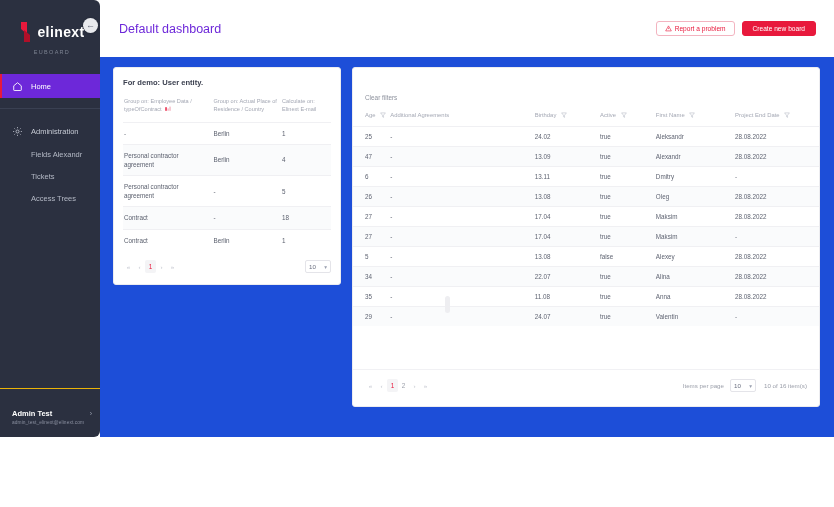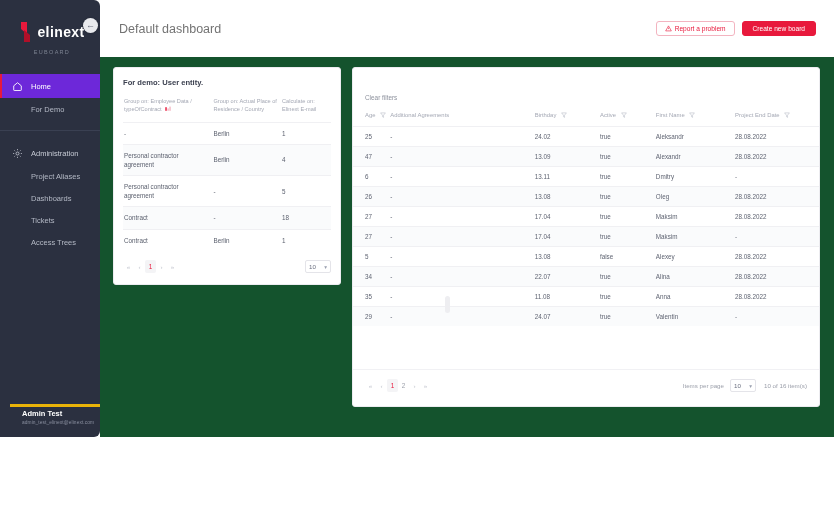--- a/index.html
+++ b/index.html
@@ -58,40 +58,40 @@
   .nav-icon svg { display: block; }
   .nav-sub {
     display: flex; align-items: center;
     height: 22px; padding-left: 31px;
     font-size: 7.5px; color: #b4b9c5; cursor: pointer;
     white-space: nowrap;
   }
   .nav-divider { height: 1px; background: #3a4052; margin: 10px 0 10px 0; }
 
   .user-box {
-    position: absolute; bottom: 0; left: 10px; width: 100%;
-    padding: 2px 10px 12px 12px;
-    border-top: 3px solid #eab308;
+    position: absolute; bottom: 0; left: 0; width: 100%;
+    padding: 20px 10px 12px 12px;
+    border-top: 1px solid #eab308;
     cursor: pointer;
   }
   .user-name { font-size: 7.5px; font-weight: 700; color: #ffffff; }
   .user-mail { font-size: 4.8px; color: #8b90a0; margin-top: 2px; letter-spacing: .1px; }
   .user-chevron {
     position: absolute; right: 8px; top: 50%; transform: translateY(-50%);
     font-size: 7px; color: #9aa0af;
   }
 
   
   .topbar {
     position: absolute; left: 100px; top: 0;
     width: 734px; height: 57px; background: #ffffff;
     display: flex; align-items: center;
   }
   .page-title {
-    margin-left: 19px; font-size: 12.5px; color: #737373; font-weight: 400;
+    margin-left: 19px; font-size: 12.5px; color: #6d28d9; font-weight: 400;
   }
   .topbar-actions {
     margin-left: auto; margin-right: 18px;
     display: flex; align-items: center; gap: 7px;
   }
   .btn {
     font-family: "Liberation Sans", sans-serif;
     font-size: 6.6px; border-radius: 3px; cursor: pointer;
     display: inline-flex; align-items: center; gap: 3px;
     padding: 0 8px; height: 15px; white-space: nowrap;
@@ -103,21 +103,21 @@
     background: #e8193c; color: #ffffff; border: 1px solid #e8193c;
     padding: 0 10px;
   }
   .warn-ico { width: 7px; height: 7px; display: inline-block; }
   .warn-ico svg { display: block; }
 
   
   .content {
     position: absolute; left: 100px; top: 57px;
     width: 734px; height: 380px;
-    background: #14532d;
+    background: #1d4ed8;
     display: flex; gap: 11px;
     padding: 10px 14px 0 13px;
   }
   .card {
     background: #ffffff; border: 1px solid #ececf0; border-radius: 3px;
   }
   .card-left { width: 228px; height: 218px; padding: 10px 9px 0 9px; position: relative; }
   .card-right { flex: 1; height: 340px; padding: 11px 0 0 0; position: relative; }
 
   .card-title { font-size: 7.6px; font-weight: 700; color: #3c4150; }
@@ -226,41 +226,35 @@
       <div class="nav-item active">
         <span class="nav-icon">
           <svg width="11" height="11" viewBox="0 0 16 16" fill="none" stroke="#ffffff" stroke-width="1.3">
             <path d="M2.5 7 L8 2.5 L13.5 7 V13 a.8.8 0 0 1-.8.8H3.3A.8.8 0 0 1 2.5 13 Z"></path>
           </svg>
         </span>
         <span>Home</span>
       </div>
 
 
-      <div class="nav-sub">
-        <span>For Demo</span>
-      </div>
 
       <div class="nav-divider"></div>
 
       <div class="nav-item">
         <span class="nav-icon">
           <svg width="11" height="11" viewBox="0 0 16 16" fill="none" stroke="#c6cad4" stroke-width="1.2">
             <circle cx="8" cy="8" r="2.2"></circle>
             <path d="M8 1.6v1.6M8 12.8v1.6M1.6 8h1.6M12.8 8h1.6M3.5 3.5l1.1 1.1M11.4 11.4l1.1 1.1M12.5 3.5l-1.1 1.1M4.6 11.4l-1.1 1.1"></path>
           </svg>
         </span>
         <span>Administration</span>
       </div>
 
       <div class="nav-sub">
-        <span>Project Aliases</span>
-      </div>
-      <div class="nav-sub">
-        <span>Dashboards</span>
+        <span>Fields Alexandr</span>
       </div>
       <div class="nav-sub">
         <span>Tickets</span>
       </div>
       <div class="nav-sub">
         <span>Access Trees</span>
       </div>
     </div>
 
     <div class="user-box">

